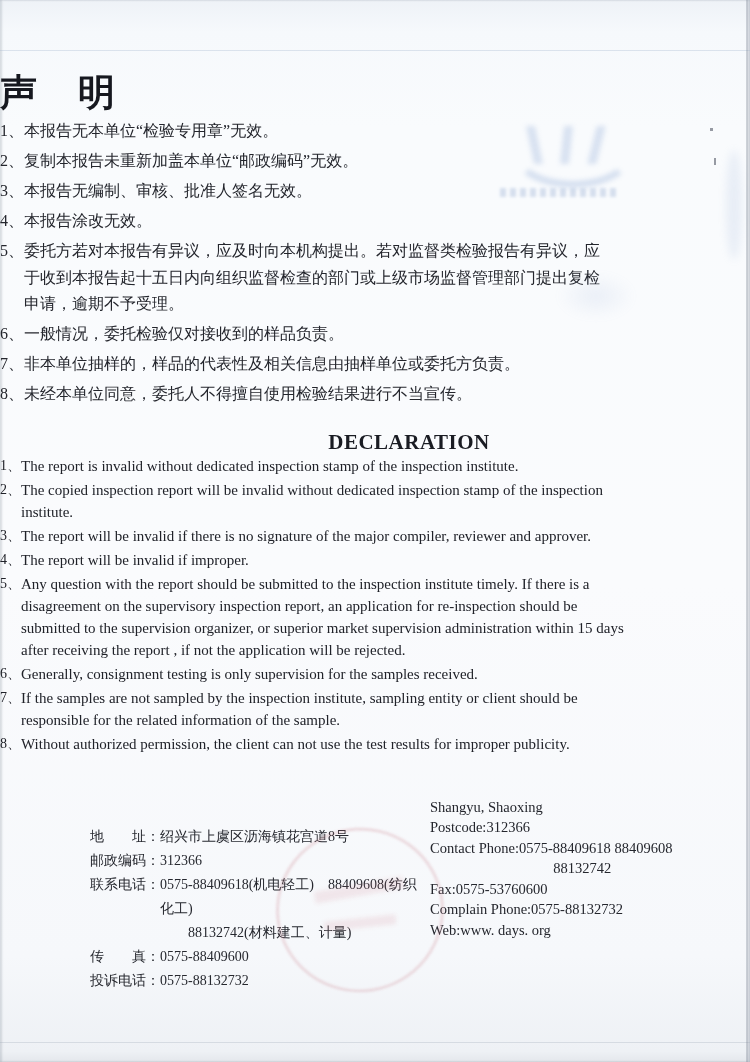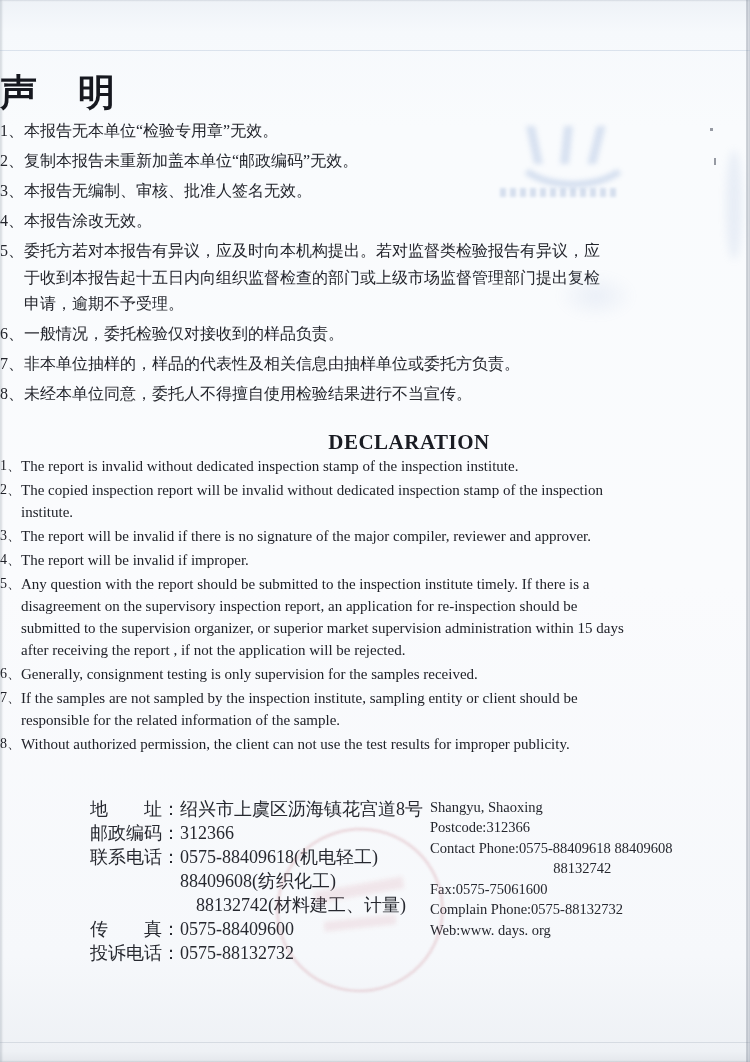--- a/index.html
+++ b/index.html
@@ -97,21 +97,21 @@
     margin: 11px 28px 0 74px;
     width: 628px;
     font-size: 15px; line-height: 22px;
     color: #202229;
   }
   .en-list li { display: flex; margin-bottom: 2px; }
   .en-list .num { flex: 0 0 19px; font-size: 14px; }
   .en-list .txt { width: 608px; }
 
   .footer { display: flex; margin: 42px 0 0 90px; }
-  .footer-cn { width: 340px; font-size: 18px; line-height: 24px; color: #26282f; }
+  .footer-cn { width: 340px; font-size: 14px; line-height: 24px; color: #26282f; margin-top: 28px; }
   .footer-cn .frow { display: flex; }
   .footer-cn .flabel { flex: 0 0 70px; white-space: pre; }
   .footer-cn .fvalue { white-space: pre-wrap; }
   .footer-en { width: 300px; font-size: 14.5px; line-height: 20.6px; color: #24262d; }
   .footer-en .frow-en { white-space: pre; }
 </style>
 </head>
 <body>
 
 <div class="page">
@@ -265,21 +265,21 @@
 
 
         <div class="frow-en">Shangyu, Shaoxing</div>
 
         <div class="frow-en">Postcode:312366</div>
 
         <div class="frow-en">Contact Phone:0575-88409618 88409608</div>
 
         <div class="frow-en">                                  88132742</div>
 
-        <div class="frow-en">Fax:0575-75061600</div>
+        <div class="frow-en">Fax:0575-53760600</div>
 
         <div class="frow-en">Complain Phone:0575-88132732</div>
 
         <div class="frow-en">Web:www. days. org</div>
       </div>
   </div>
 
 </div>
 
 </body></html>

